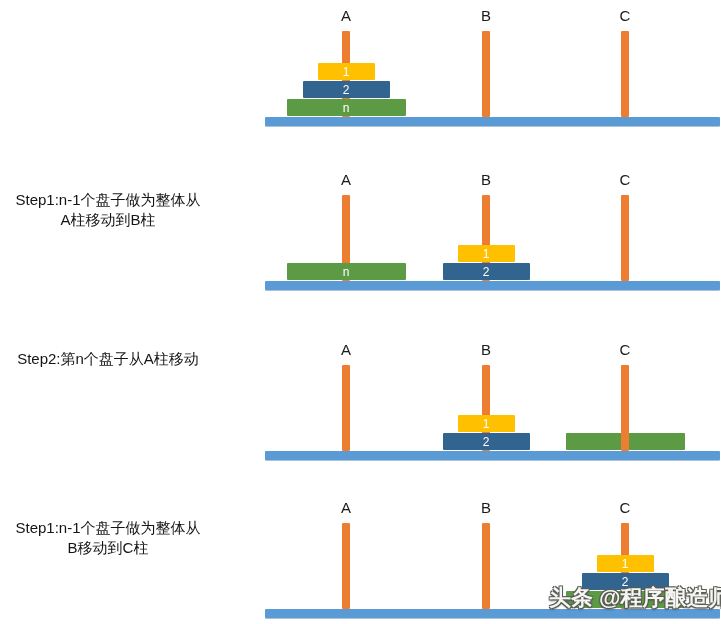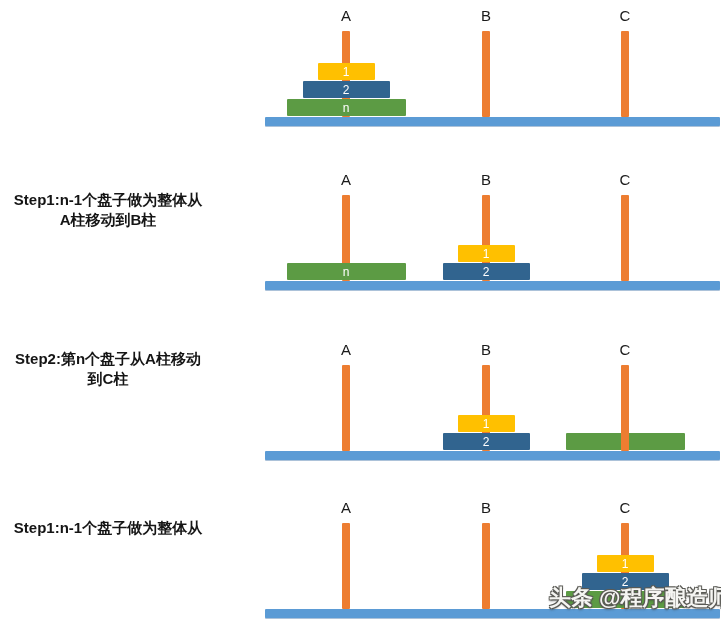--- a/index.html
+++ b/index.html
@@ -19,21 +19,21 @@
   }
   .disk{
     position:absolute;border-radius:1px;z-index:3;
     display:flex;align-items:center;justify-content:center;
     font-size:12px;color:#ffffff;
     background-image:linear-gradient(rgba(255,255,255,0.18),rgba(0,0,0,0.10));
   }
   .disk.behind{z-index:1;}
   .step{
     position:absolute;left:2px;width:212px;text-align:center;
-    font-size:15px;font-weight:bold;color:#151515;line-height:20px;z-index:5;
+    font-size:15px;font-weight:normal;color:#151515;line-height:20px;z-index:5;
   }
   .step span{display:block;}
   .watermark{
     position:absolute;left:549px;top:583px;z-index:9;
     font-size:22px;font-weight:bold;color:#f5f5f2;letter-spacing:0px;
     text-shadow:-1px -1px 0 #5a5a55, 1px -1px 0 #5a5a55, -1px 1px 0 #5a5a55,
                  1px 1px 0 #5a5a55, 0 2px 2px rgba(60,60,60,0.5);
     white-space:nowrap;
   }
 </style>
@@ -76,33 +76,33 @@
         <div class="peg" style="left: 342px; top: 22px; width: 8px; height: 86px; background: rgb(237, 125, 49);"></div>
         <div class="peg-label" style="left: 464px; top: -2px;">B</div>
         <div class="peg" style="left: 482px; top: 22px; width: 8px; height: 86px; background: rgb(237, 125, 49);"></div>
         <div class="disk" style="left: 442.5px; top: 90px; width: 87px; height: 17px; background: rgb(49, 100, 143); color: rgb(255, 255, 255);">2</div>
         <div class="disk" style="left: 457.5px; top: 72px; width: 57px; height: 17px; background: rgb(255, 192, 0); color: rgb(255, 255, 255);">1</div>
         <div class="peg-label" style="left: 603px; top: -2px;">C</div>
         <div class="peg" style="left: 621px; top: 22px; width: 8px; height: 86px; background: rgb(237, 125, 49);"></div>
         <div class="disk behind" style="left: 565.5px; top: 90px; width: 119px; height: 17px; background: rgb(92, 155, 68); color: rgb(255, 255, 255);">n</div>
         <div class="step" style="top: 6px;">
           <span>Step2:第n个盘子从A柱移动</span>
-          <span>到C柱</span>
         </div>
       </div>
       <div class="scene" style="top: 501px;">
         <div class="base" style="left: 265px; top: 108px; width: 455px; background: rgb(91, 155, 213);"></div>
         <div class="peg-label" style="left: 324px; top: -2px;">A</div>
         <div class="peg" style="left: 342px; top: 22px; width: 8px; height: 86px; background: rgb(237, 125, 49);"></div>
         <div class="peg-label" style="left: 464px; top: -2px;">B</div>
         <div class="peg" style="left: 482px; top: 22px; width: 8px; height: 86px; background: rgb(237, 125, 49);"></div>
         <div class="peg-label" style="left: 603px; top: -2px;">C</div>
         <div class="peg" style="left: 621px; top: 22px; width: 8px; height: 86px; background: rgb(237, 125, 49);"></div>
         <div class="disk" style="left: 565.5px; top: 90px; width: 119px; height: 17px; background: rgb(92, 155, 68); color: rgb(255, 255, 255);">n</div>
         <div class="disk" style="left: 581.5px; top: 72px; width: 87px; height: 17px; background: rgb(49, 100, 143); color: rgb(255, 255, 255);">2</div>
         <div class="disk" style="left: 596.5px; top: 54px; width: 57px; height: 17px; background: rgb(255, 192, 0); color: rgb(255, 255, 255);">1</div>
         <div class="step" style="top: 17px;">
           <span>Step1:n-1个盘子做为整体从</span>
+          <span>B移动到C柱</span>
         </div>
       </div>
     </div>
   <div class="watermark">头条 @程序酿造师</div>
 </div>
 
 </body></html>

